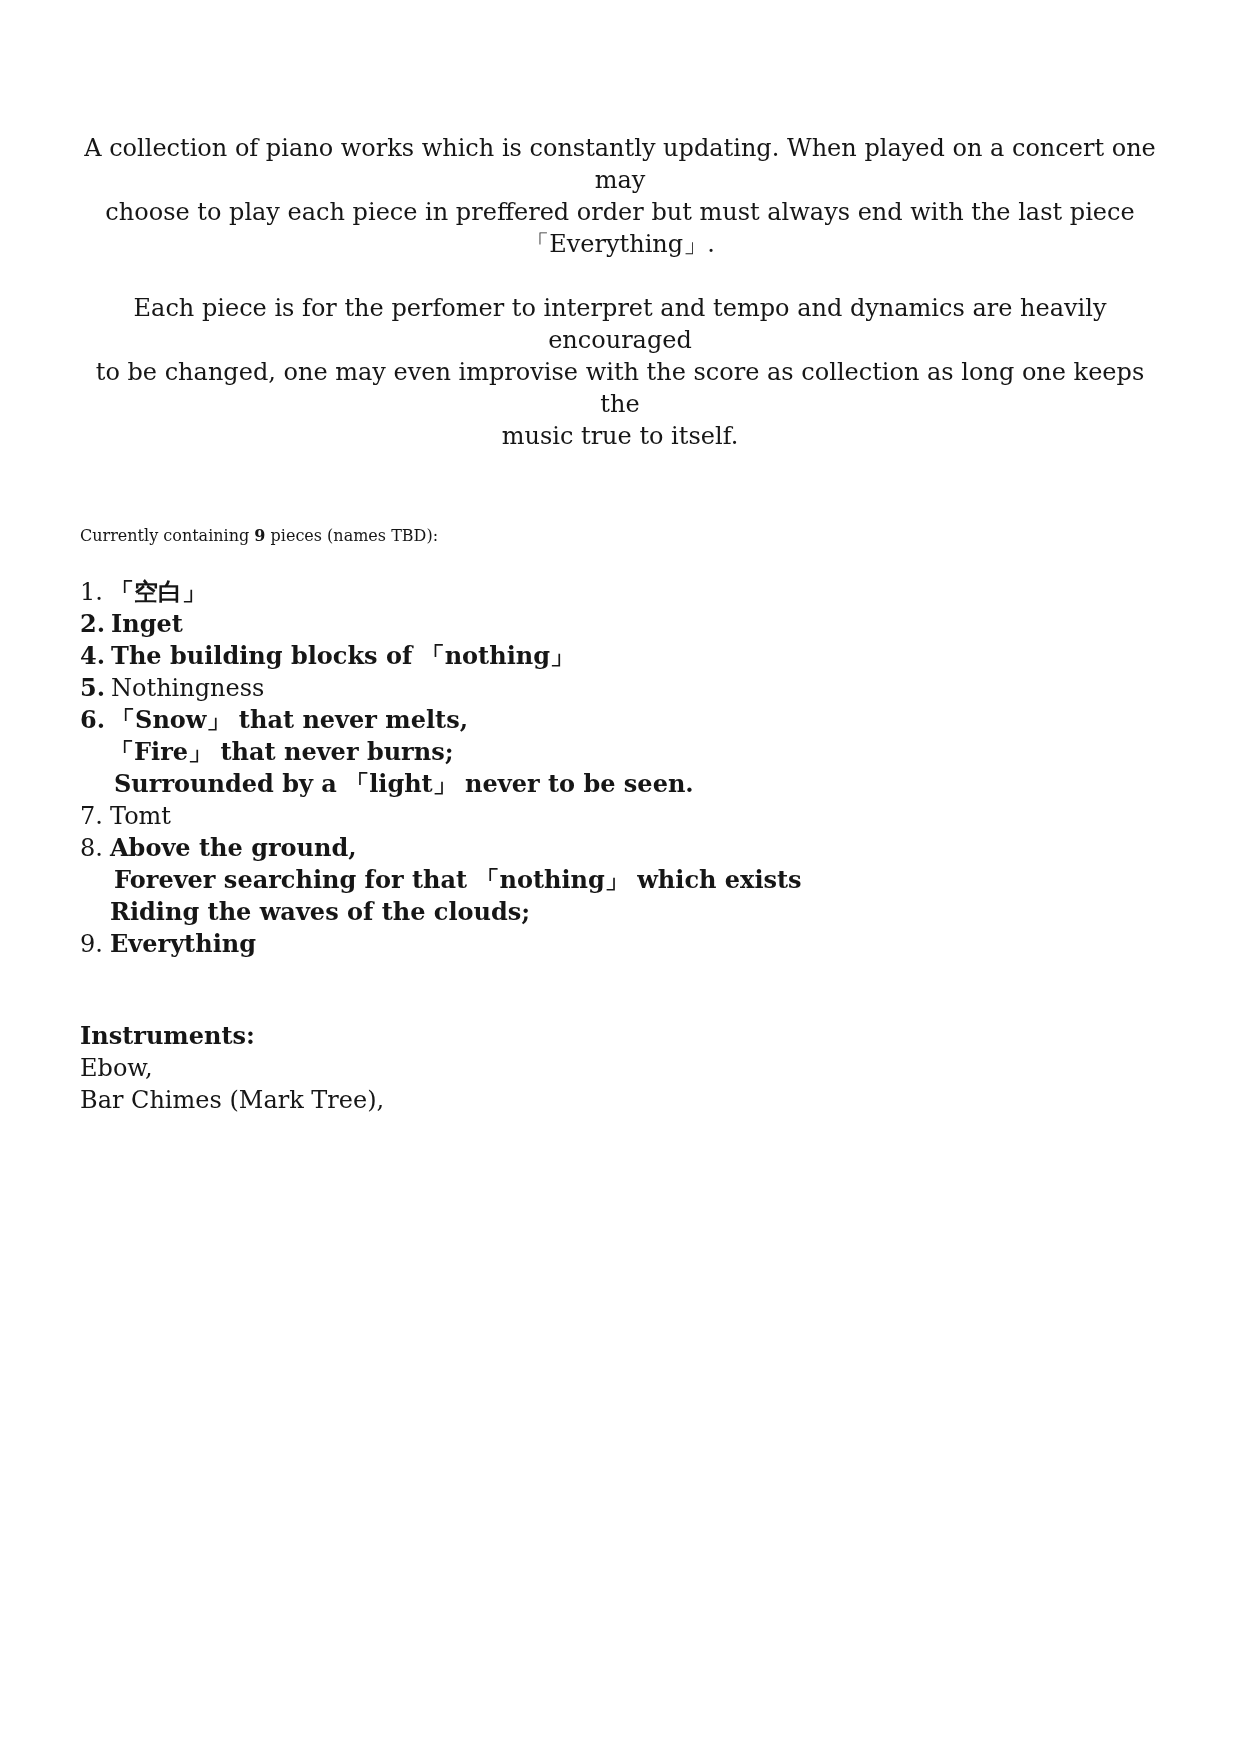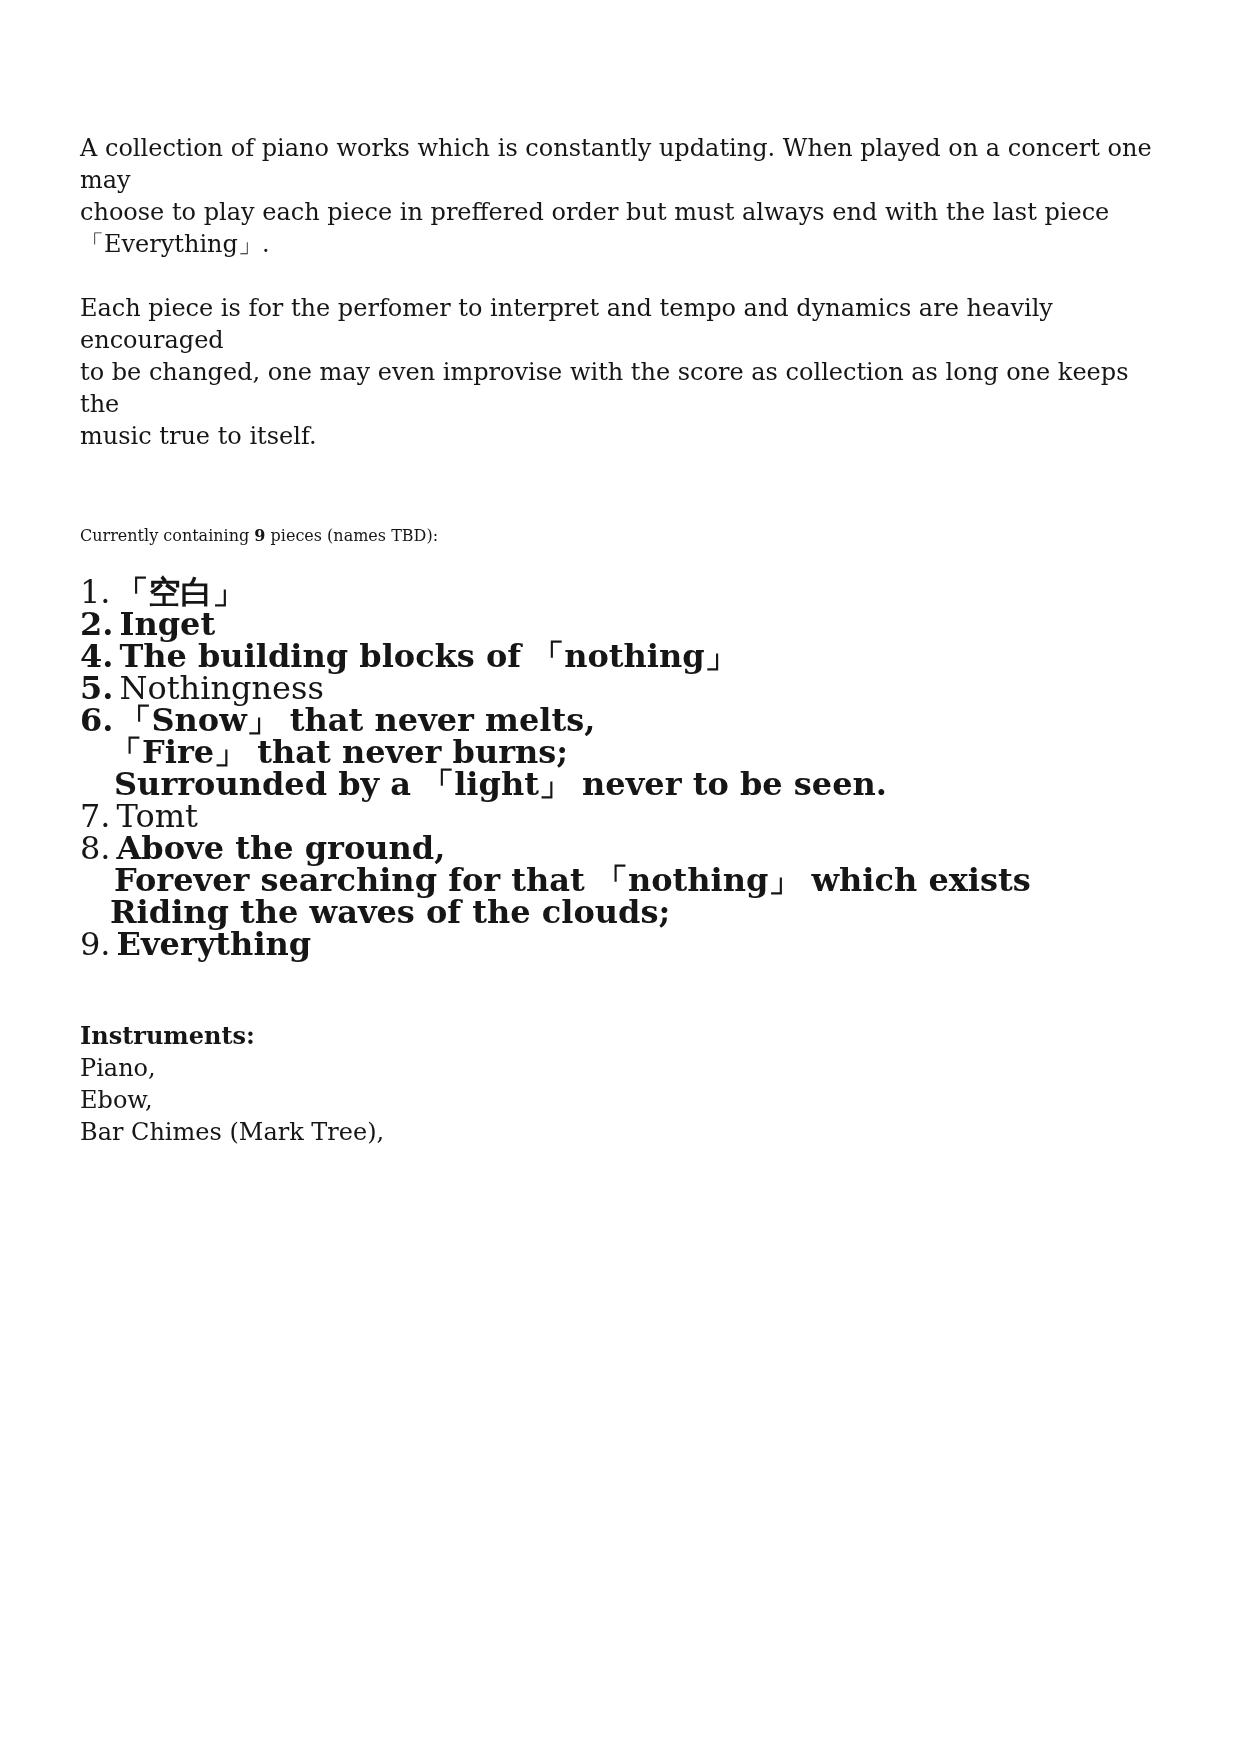--- a/index.html
+++ b/index.html
@@ -22,32 +22,32 @@
     width: 1240px;
     height: 1754px;
     box-sizing: border-box;
     padding: 132px 80px 0 80px;
   }
   .para {
     font-size: 24px;
     line-height: 32px;
     margin: 0;
   }
-  .center { text-align: left; }
+  .center { text-align: center; }
   .gap-32 { height: 32px; }
   .gap-68 { height: 68px; }
   .gap-24 { height: 24px; }
   .gap-60 { height: 60px; }
   .count-line {
     font-size: 16px;
     line-height: 32px;
     white-space: pre-wrap;
   }
   .b { font-weight: 700; }
-  .pieces { font-size: 32px; line-height: 32px; }
+  .pieces { font-size: 24px; line-height: 32px; }
   .piece-line { line-height: 32px; }
   .piece-line .num {
     display: inline-block;
     min-width: 24px;
     margin-right: 6px;
   }
   .piece-line.cont { padding-left: 30px; }
   .piece-line.cont2 { padding-left: 34px; }
   .instruments { font-size: 24px; line-height: 32px; }
 </style>
@@ -105,19 +105,18 @@
       <div class="piece">
         <div class="piece-line"><span class="num">9.</span><span class="txt b">Everything</span></div>
       </div>
     </div>
 
   <div class="gap-60"></div>
 
   <div class="instruments">
     <div class="b">Instruments:</div>
     <div>
-        <div>Piano,</div>
         <div>Ebow,</div>
         <div>Bar Chimes (Mark Tree),</div>
       </div>
   </div>
 
 </div>
 
 </body></html>

